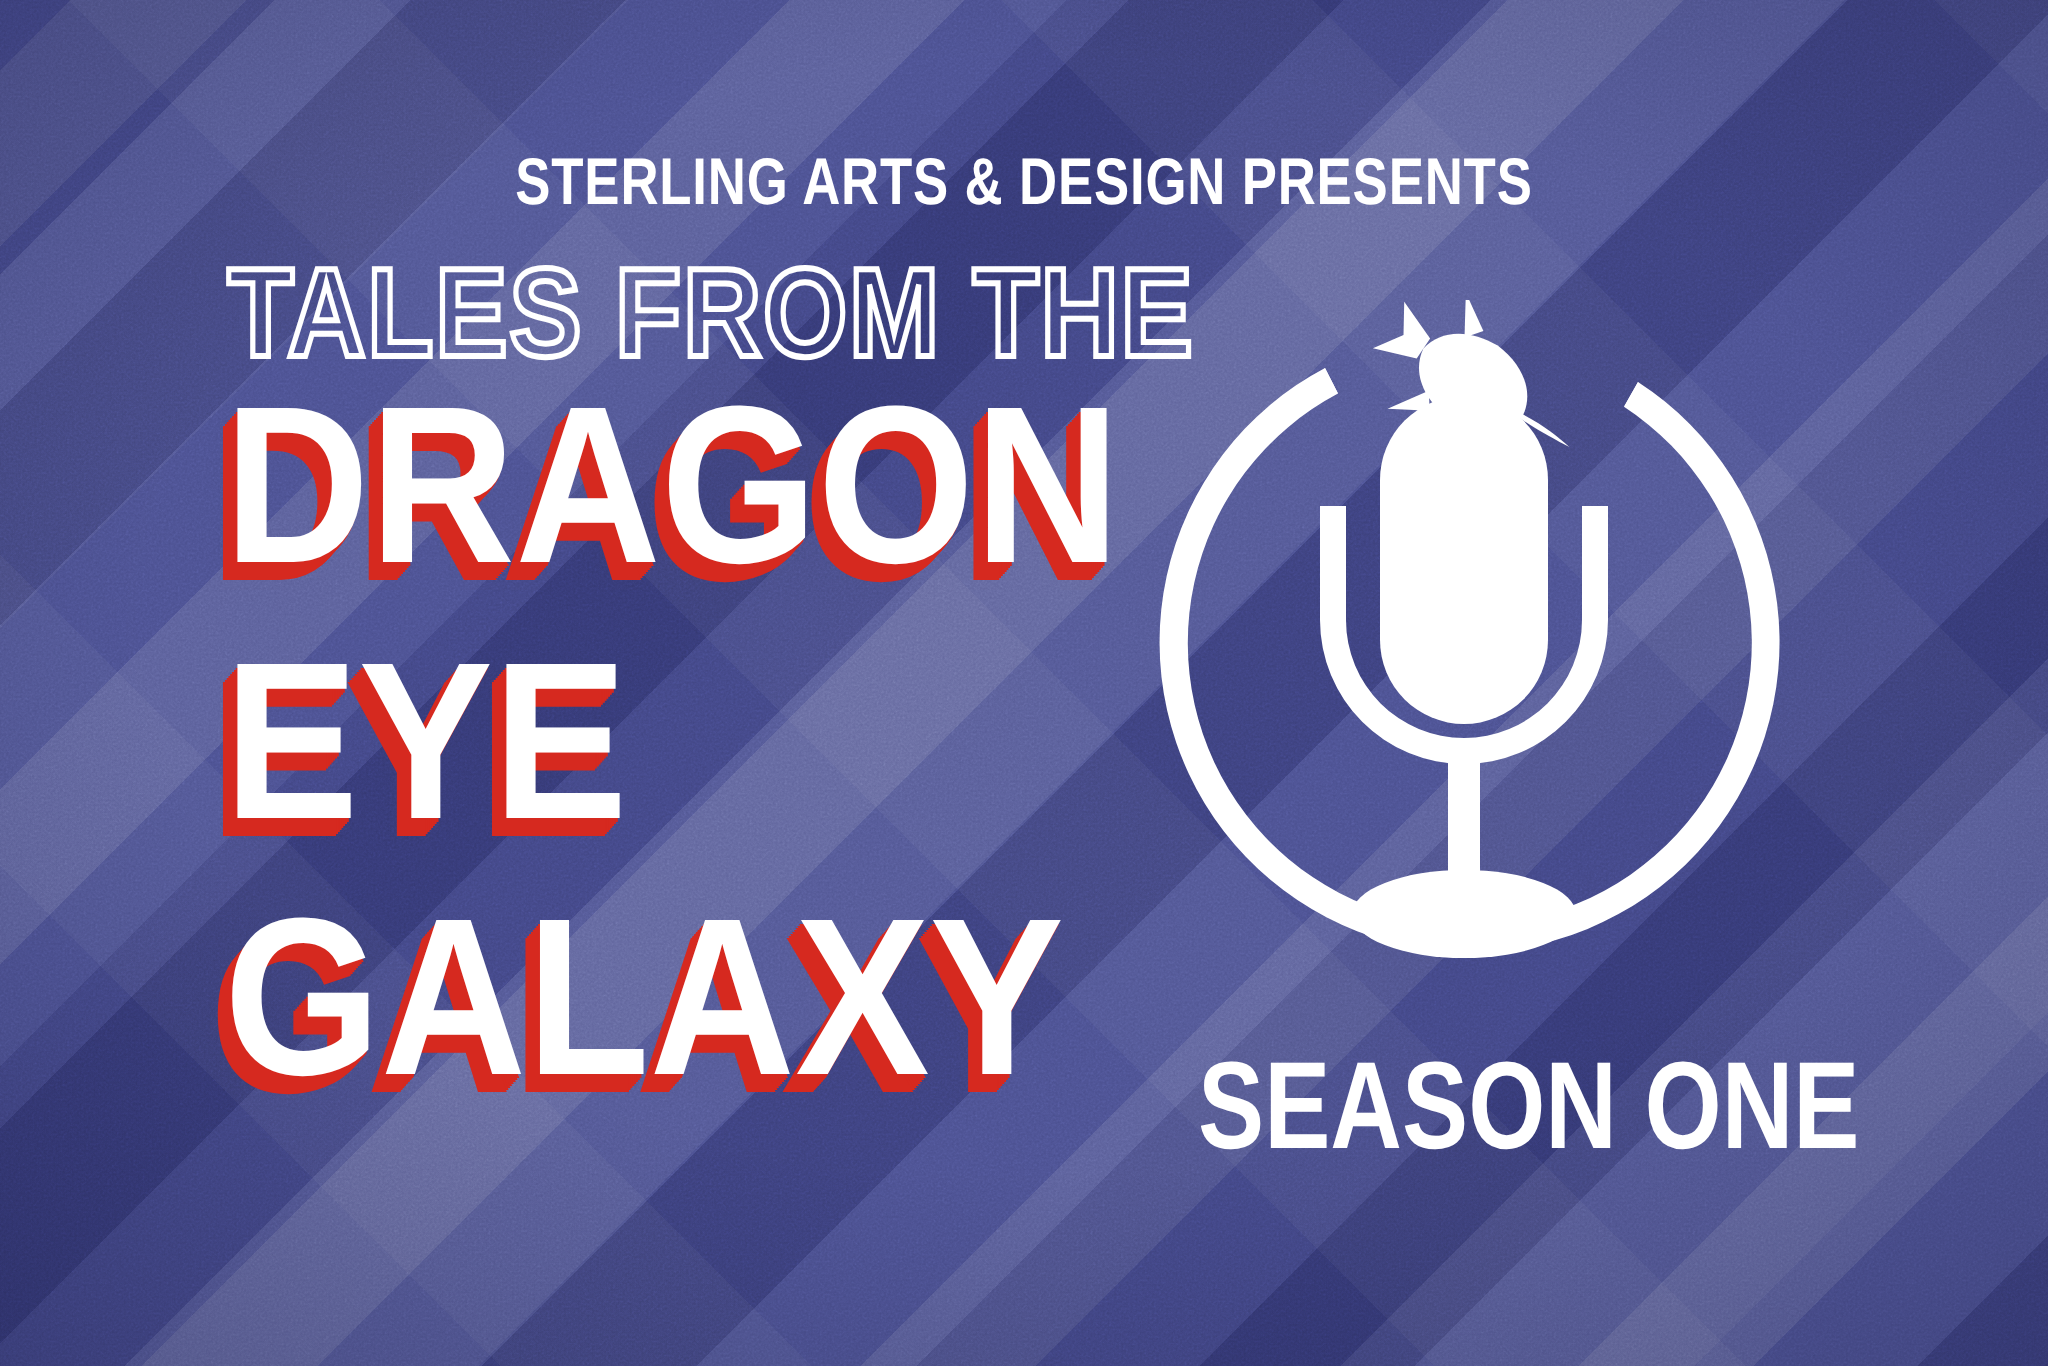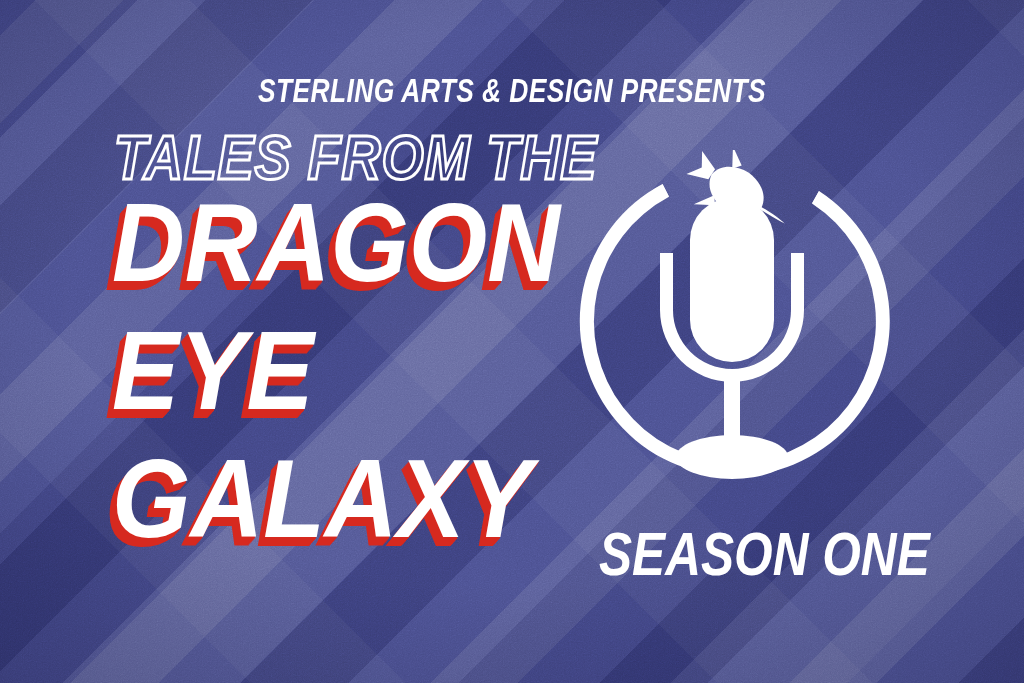--- a/index.html
+++ b/index.html
@@ -9,21 +9,20 @@
     background: #2b2f5e;
   }
   #poster {
     position: relative;
     width: 1024px;
     height: 683px;
     overflow: hidden;
     font-family: "Liberation Sans", "DejaVu Sans", sans-serif;
     background-color: #1d4ed8;
     user-select: none;
-    font-style: italic;
   }
 
   
   .bg-base {
     position: absolute;
     inset: 0;
     background: #4b5090;
   }
   
   .bg-stripes-a {

